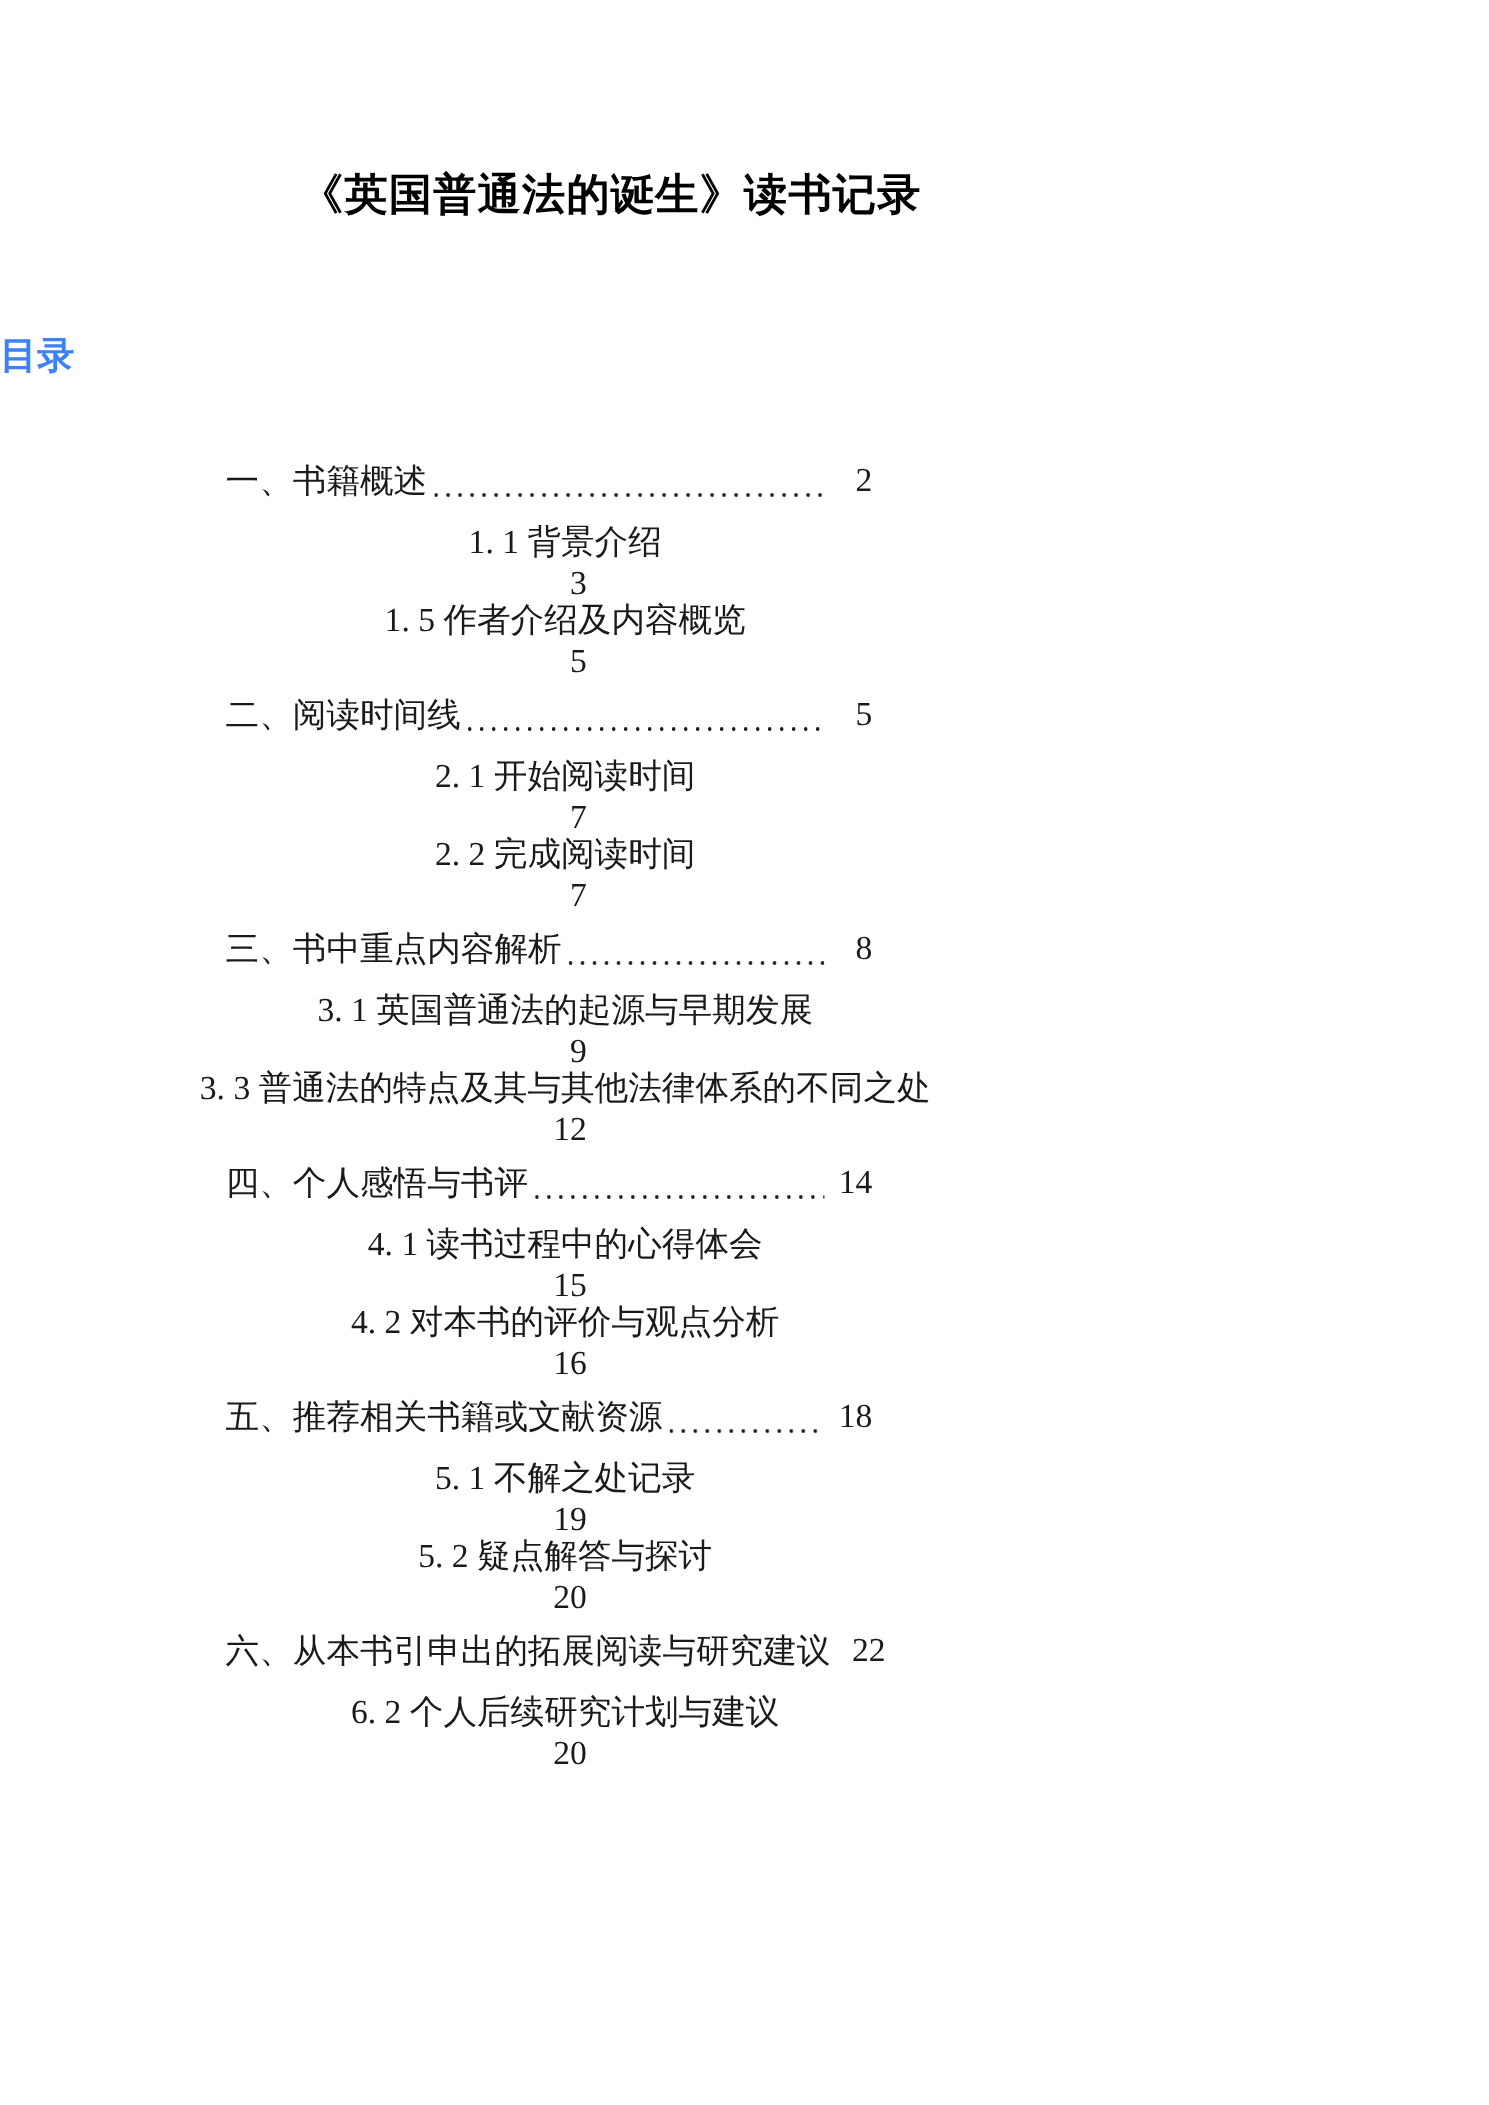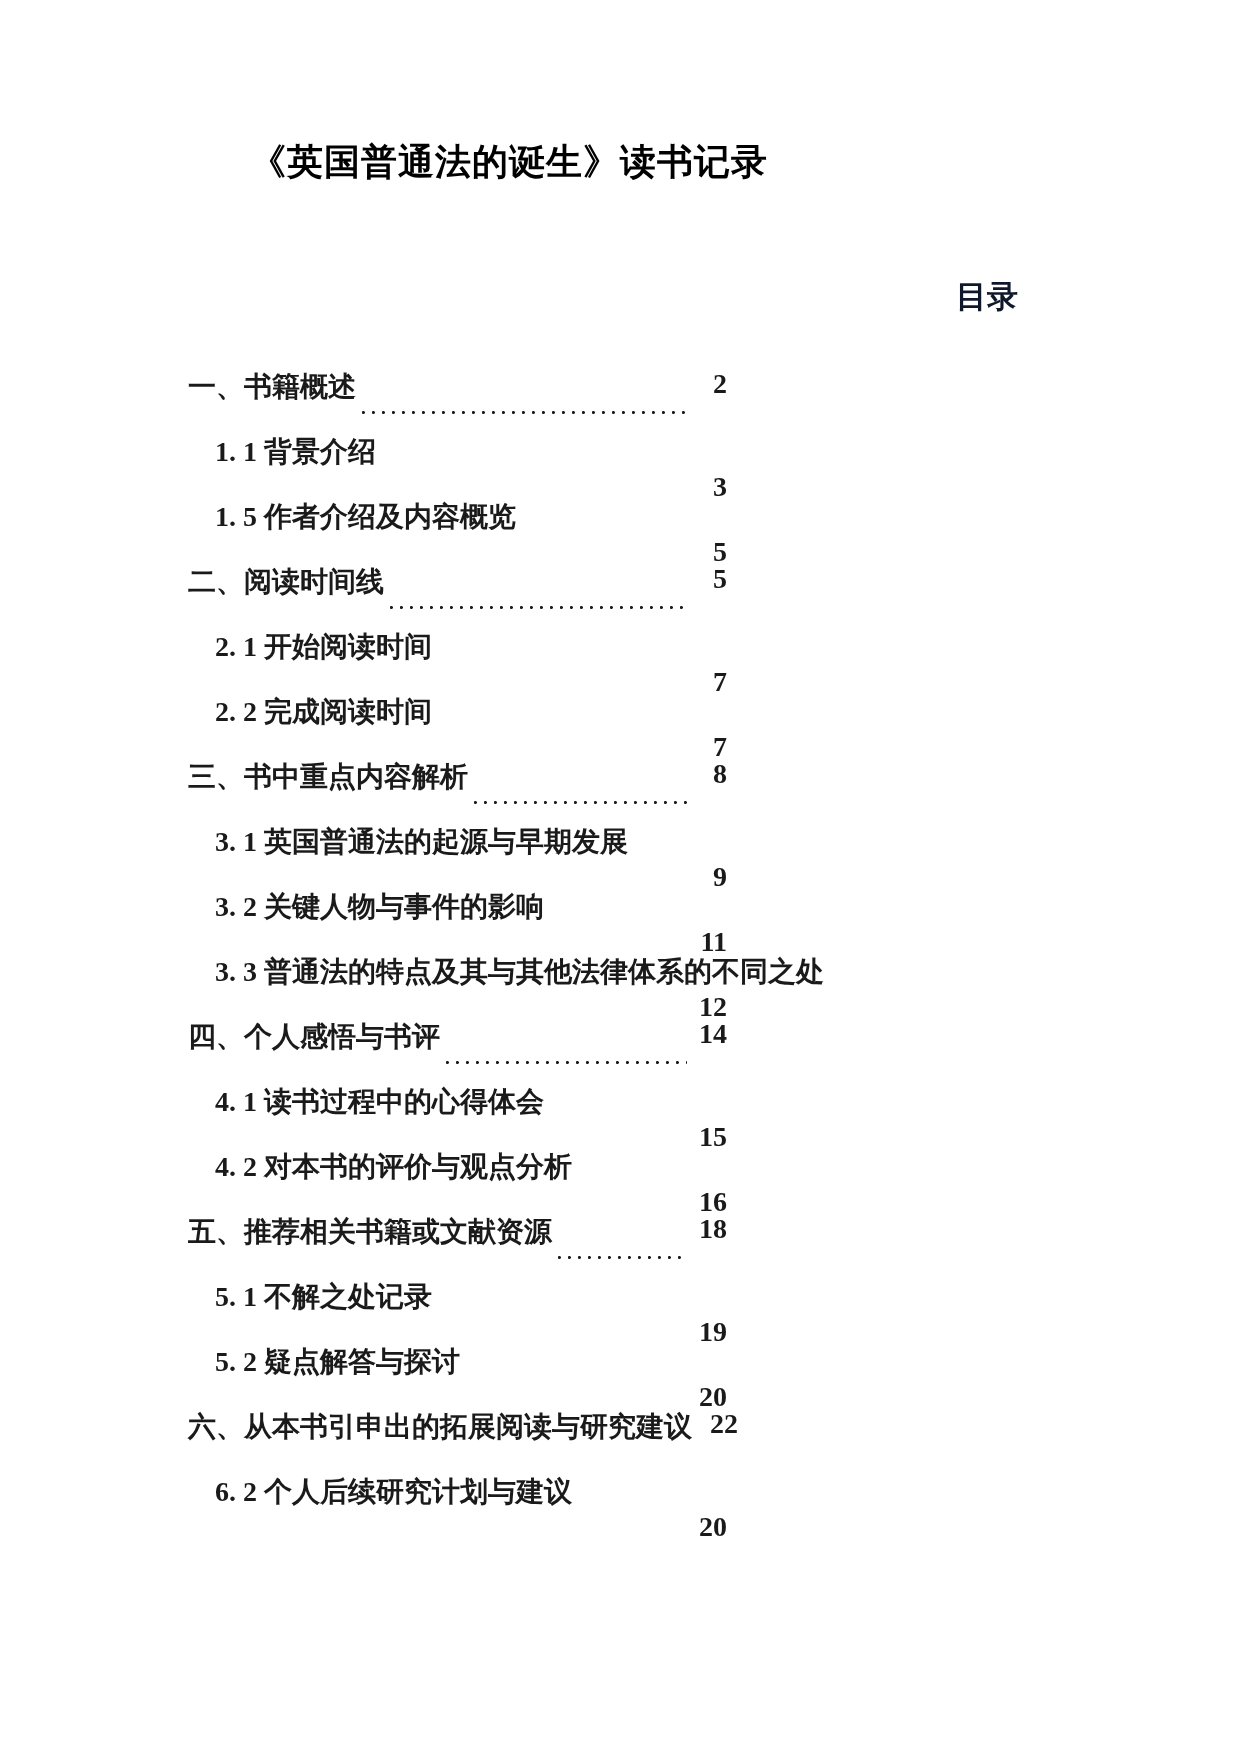--- a/index.html
+++ b/index.html
@@ -25,37 +25,37 @@
     font-size: 36px;
     font-weight: bold;
     color: #000000;
     letter-spacing: 1px;
   }
   .toc-heading {
     position: absolute;
     top: 276px;
     left: 0;
     width: 100%;
-    text-align: right;
+    text-align: left;
     font-size: 31px;
     font-weight: bold;
-    color: #0f172a;
+    color: #3b82f6;
   }
   .toc-list {
     position: absolute;
     top: 368px;
     left: 188px;
     right: 291px;
   }
   .toc-row {
     display: flex;
+    align-items: center;
     height: 65px;
     font-size: 28px;
     white-space: nowrap;
-    font-weight: bold;
   }
   .toc-row.level-2 {
     padding-left: 27px;
     flex-direction: column;
   }
   .toc-label {
     flex: none;
   }
   .toc-dots {
     flex: 1 1 auto;
@@ -124,25 +124,20 @@
       <span class="toc-dots"></span>
       <span class="toc-page">8</span>
     </div>
 
     <div class="toc-row level-2">
       <span class="toc-label">3. 1 英国普通法的起源与早期发展</span>
       <span class="toc-dots"></span>
       <span class="toc-page">9</span>
     </div>
 
-    <div class="toc-row level-2">
-      <span class="toc-label">3. 2 关键人物与事件的影响</span>
-      <span class="toc-dots"></span>
-      <span class="toc-page">11</span>
-    </div>
 
     <div class="toc-row level-2">
       <span class="toc-label">3. 3 普通法的特点及其与其他法律体系的不同之处</span>
       <span class="toc-dots"></span>
       <span class="toc-page">12</span>
     </div>
 
     <div class="toc-row level-1">
       <span class="toc-label">四、个人感悟与书评</span>
       <span class="toc-dots"></span>

